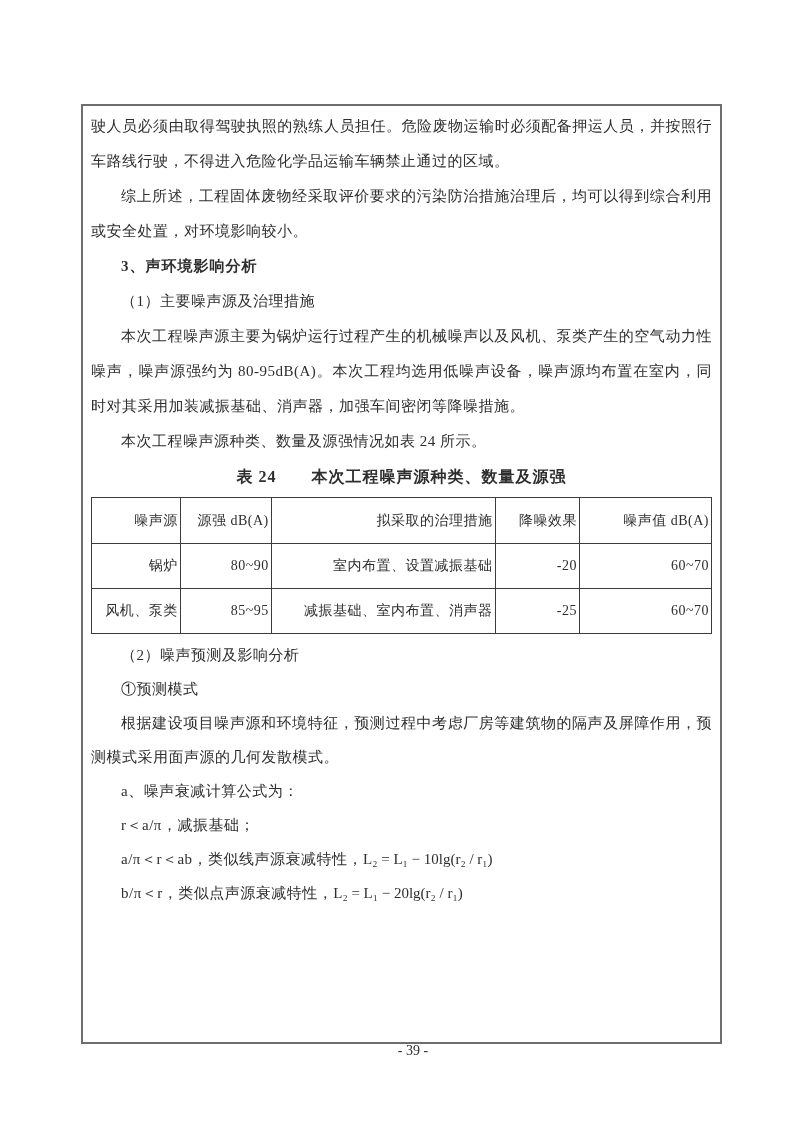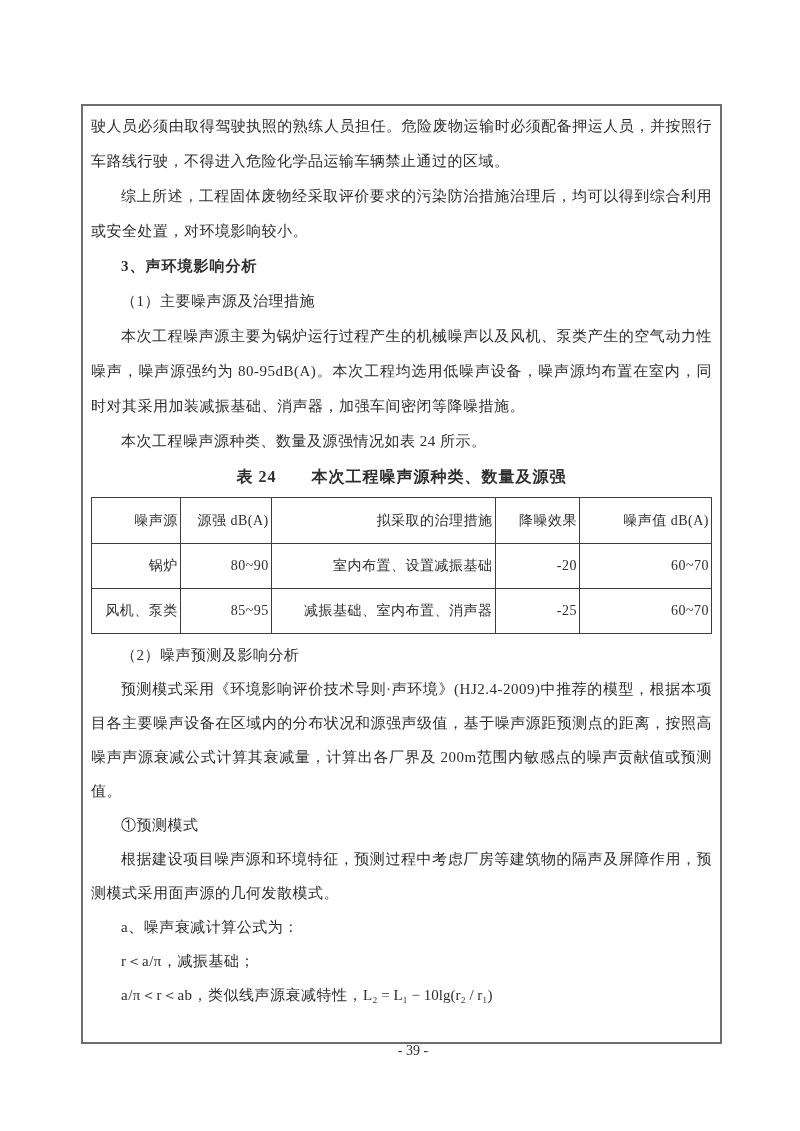--- a/index.html
+++ b/index.html
@@ -116,25 +116,27 @@
         <td>风机、泵类</td>
         <td>85~95</td>
         <td>减振基础、室内布置、消声器</td>
         <td>-25</td>
         <td>60~70</td>
       </tr>
     </tbody>
       </table>
 
     <p class="para-b indent after-table">（2）噪声预测及影响分析</p>
-    <p class="para-b indent">预测模式采用《环境影响评价技术导则·声环境》(HJ2.4-2009)中推荐的模型，根据本项目各主要噪声设备在区域内的分布状况和源强声级值，基于噪声源距预测点的距离，按照高噪声声源衰减公式计算其衰减量，计算出各厂界及 200m范围内敏感点的噪声贡献值或预测值。</p>
     <p class="para-b indent">①预测模式</p>
     <p class="para-b indent">根据建设项目噪声源和环境特征，预测过程中考虑厂房等建筑物的隔声及屏障作用，预测模式采用面声源的几何发散模式。</p>
     <p class="para-b indent">a、噪声衰减计算公式为：</p>
     <p class="para-b indent">r＜a/π，减振基础；</p>
     <p class="para-b indent">
       <span>a/π＜r＜ab，类似线声源衰减特性，</span><span class="formula">L₂ = L₁ − 10lg(r₂ / r₁)</span>
+    </p>
+    <p class="para-b indent">
+      <span>b/π＜r，类似点声源衰减特性，</span><span class="formula">L₂ = L₁ − 20lg(r₂ / r₁)</span>
     </p>
 
   </div>
 
   <div class="page-number">- 39 -</div>
 </div>
 
 </body></html>

